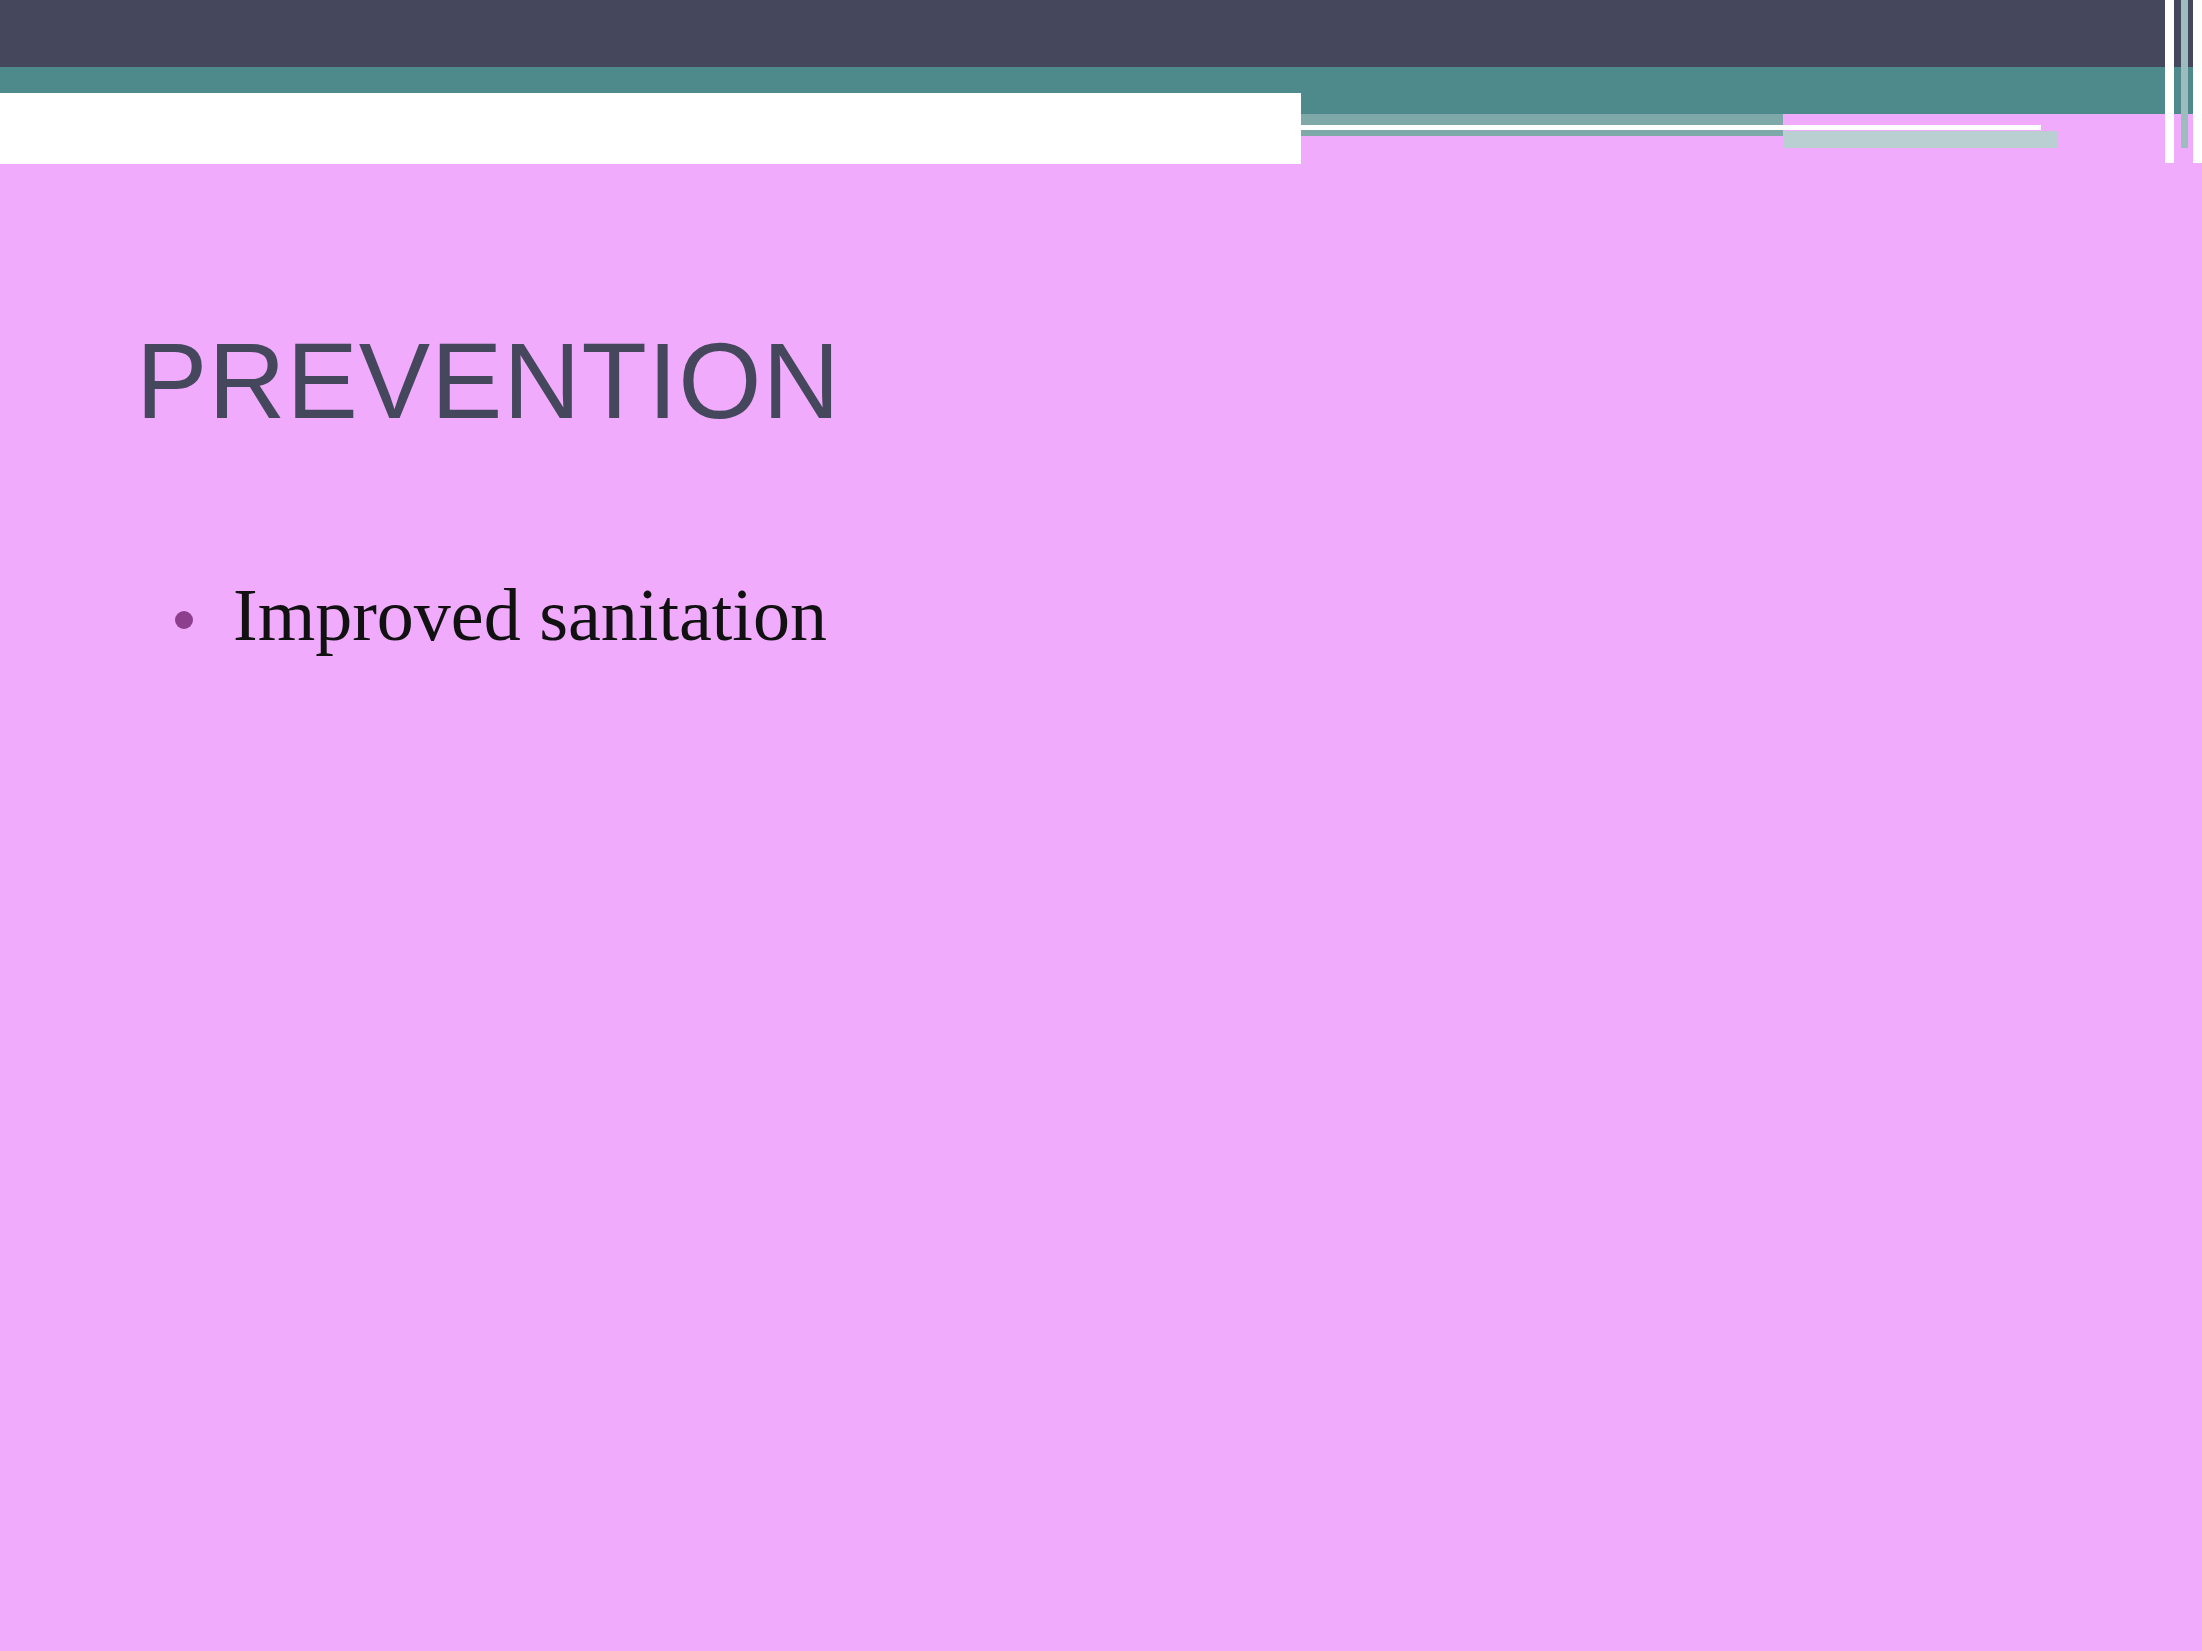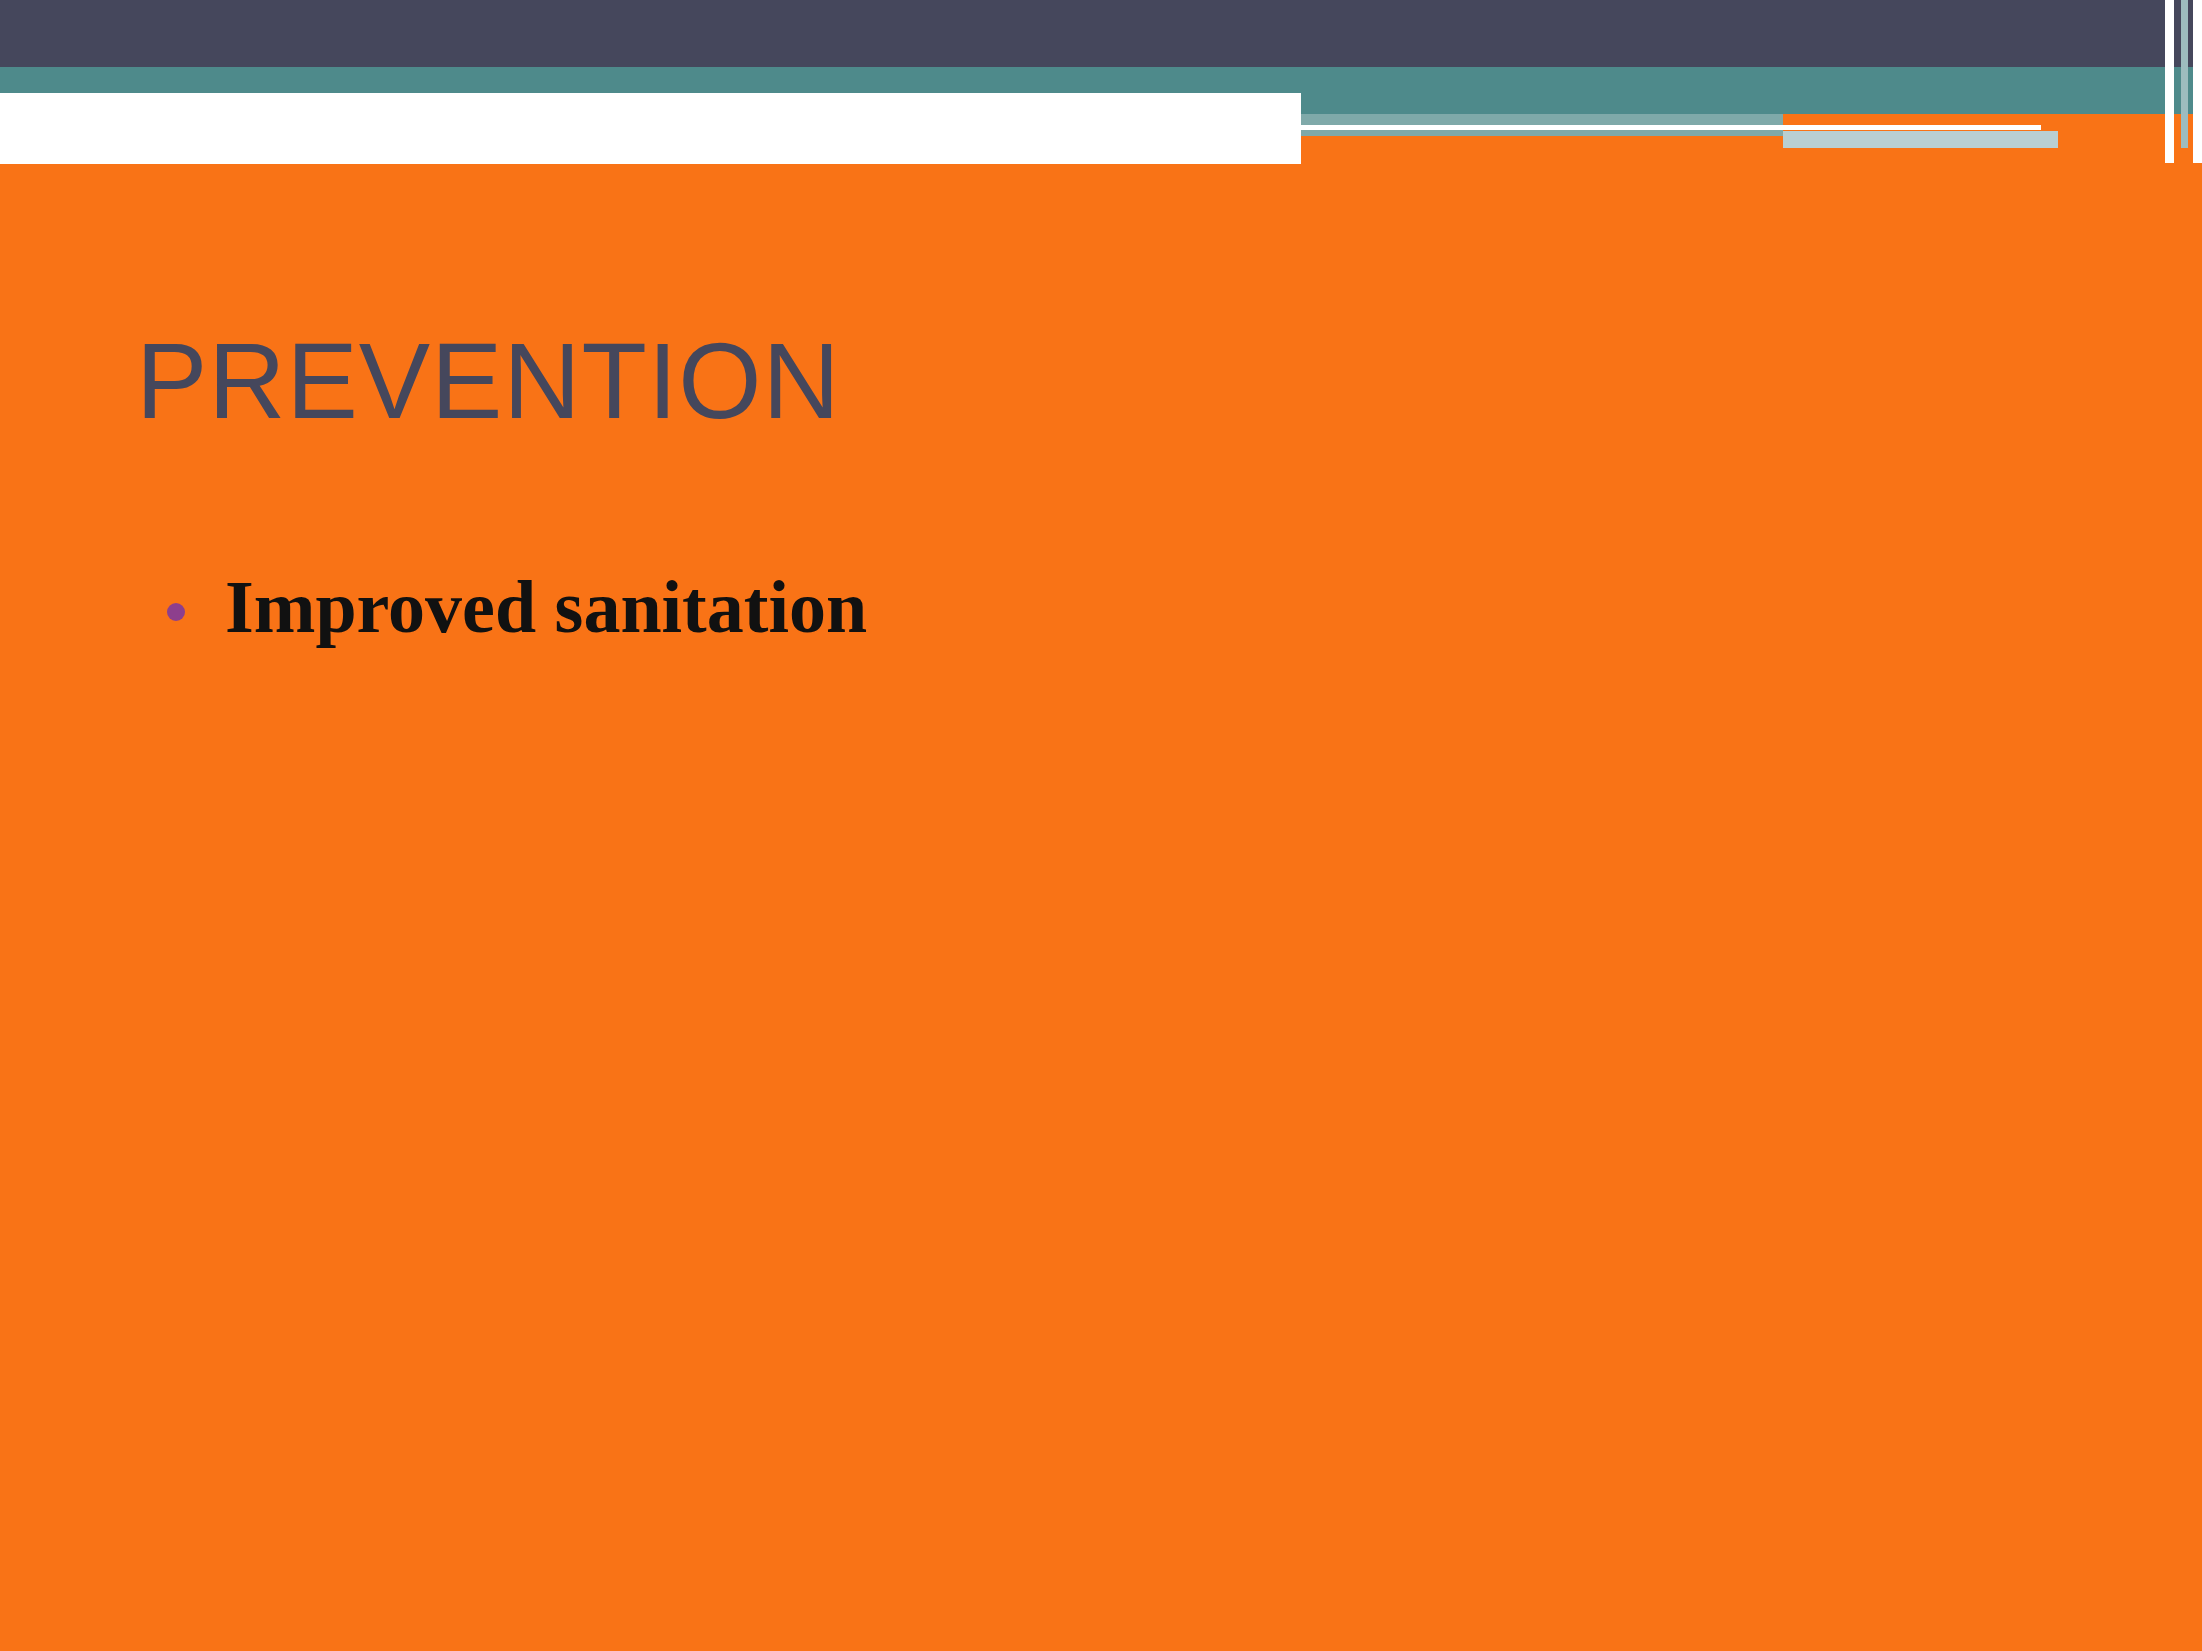--- a/index.html
+++ b/index.html
@@ -11,21 +11,21 @@
     width: 2203px;
     height: 1652px;
     overflow: hidden;
     font-family: "Liberation Sans", sans-serif;
   }
 
   .slide {
     position: relative;
     width: 2203px;
     height: 1652px;
-    background: #f97316;
+    background: #f0abfc;
     overflow: hidden;
   }
 
   
   .deco {
     position: absolute;
     top: 0;
     left: 0;
     width: 2203px;
     height: 163px;
@@ -143,23 +143,22 @@
     white-space: nowrap;
   }
 
   
   .bullets {
     position: absolute;
     left: 146px;
     top: 558px;
     width: 1876px;
     list-style: none;
-    margin: 0;
+    margin: 8px;
     padding: 0;
-    font-weight: bold;
   }
   .bullet-item {
     position: relative;
     padding-left: 79px;
     margin-bottom: 19px;
     font-family: "Liberation Serif", serif;
     font-size: 74px;
     line-height: 1.33;
     color: #111111;
   }

